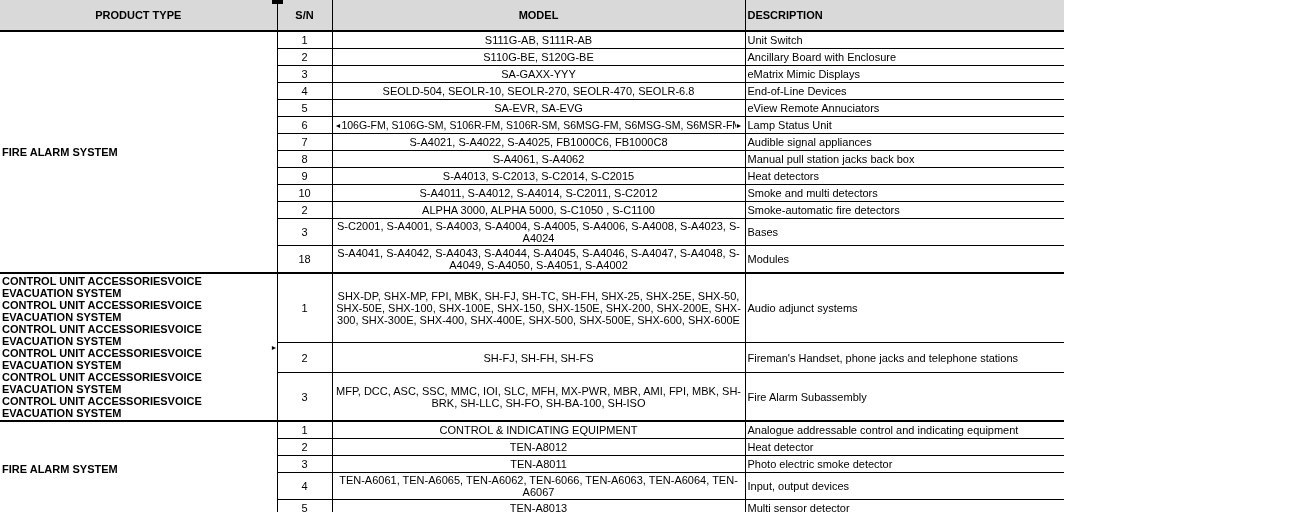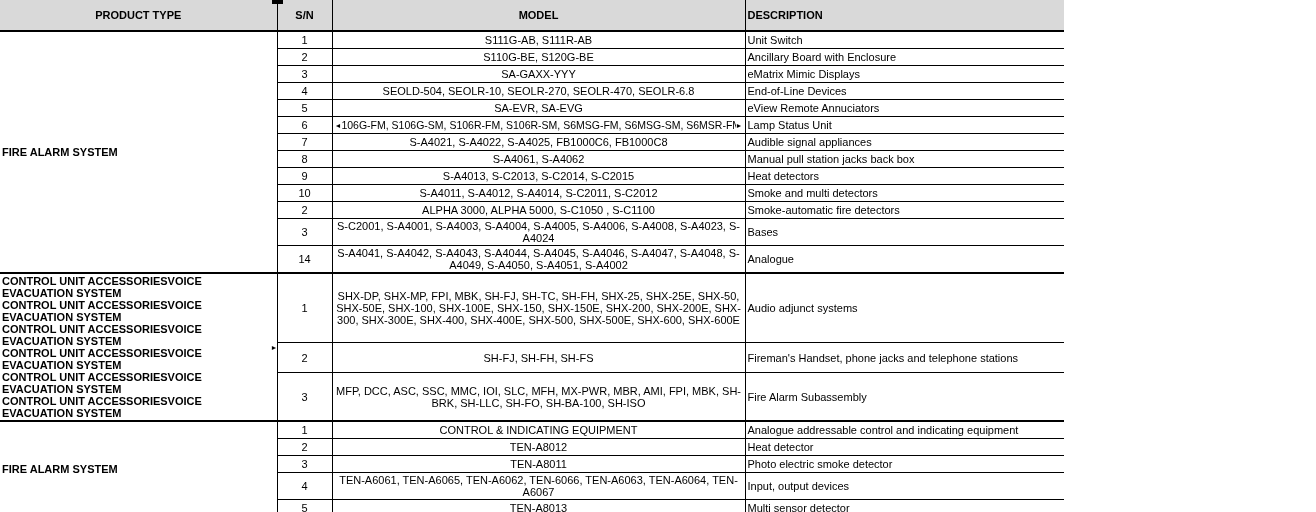--- a/index.html
+++ b/index.html
@@ -175,23 +175,23 @@
           <td class="sn">2</td>
           <td class="model">ALPHA 3000, ALPHA 5000, S-C1050 , S-C1100</td>
           <td class="desc">Smoke-automatic fire detectors</td>
         </tr>
         <tr>
           <td class="sn">3</td>
           <td class="model">S-C2001, S-A4001, S-A4003, S-A4004, S-A4005, S-A4006, S-A4008, S-A4023, S-A4024</td>
           <td class="desc">Bases</td>
         </tr>
         <tr>
-          <td class="sn">14</td>
+          <td class="sn">18</td>
           <td class="model">S-A4041, S-A4042, S-A4043, S-A4044, S-A4045, S-A4046, S-A4047, S-A4048, S-A4049, S-A4050, S-A4051, S-A4002</td>
-          <td class="desc">Analogue</td>
+          <td class="desc">Modules</td>
         </tr>
         <tr class="section-start">
           <td class="ptype" rowspan="3">
             <div>CONTROL UNIT ACCESSORIESVOICE EVACUATION SYSTEM</div>
             <div>CONTROL UNIT ACCESSORIESVOICE EVACUATION SYSTEM</div>
             <div>CONTROL UNIT ACCESSORIESVOICE EVACUATION SYSTEM</div>
             <div>CONTROL UNIT ACCESSORIESVOICE EVACUATION SYSTEM</div>
             <div>CONTROL UNIT ACCESSORIESVOICE EVACUATION SYSTEM</div>
             <div>CONTROL UNIT ACCESSORIESVOICE EVACUATION SYSTEM</div>
             <span class="ptype-overflow-arrow">►</span>

